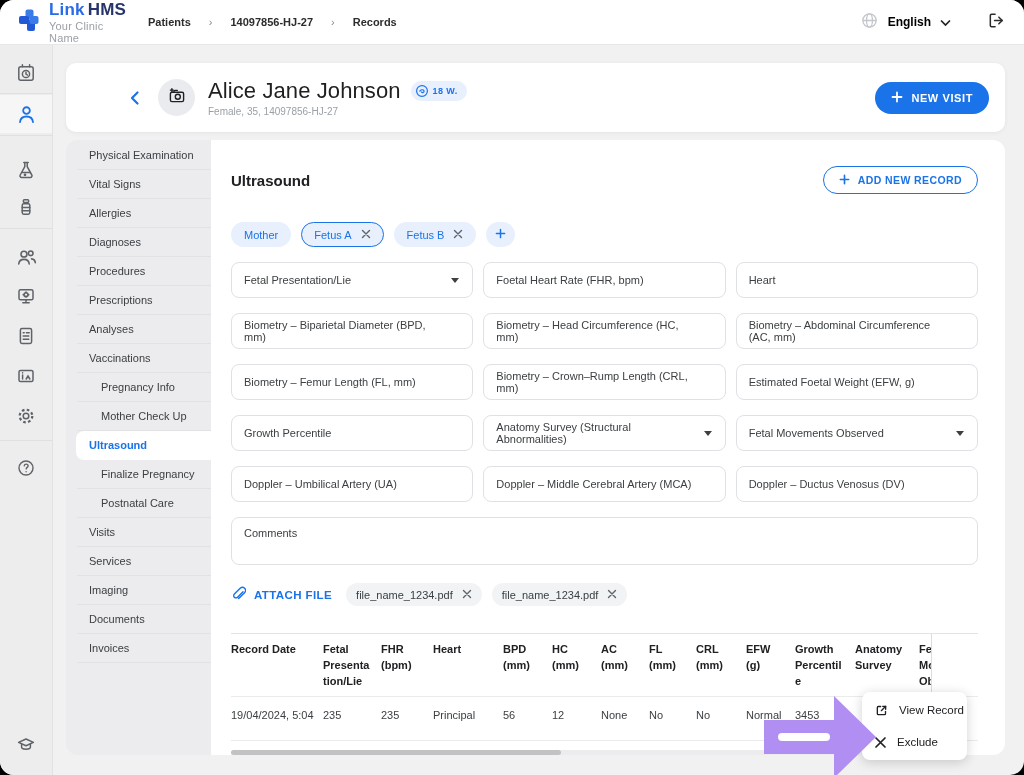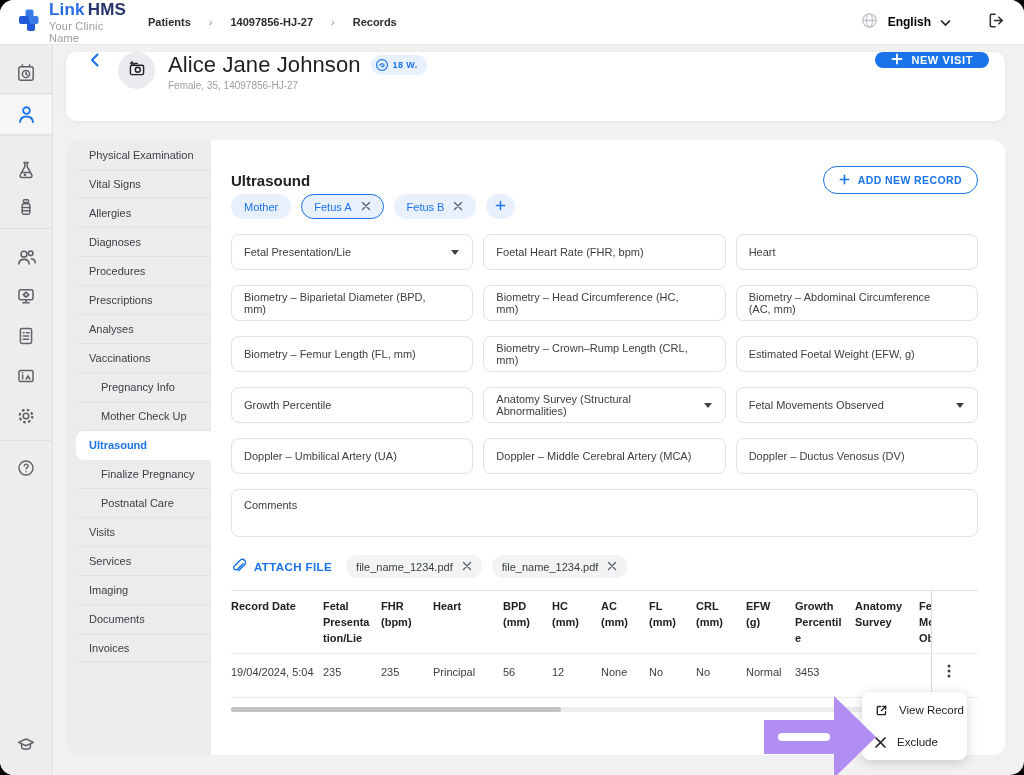--- a/index.html
+++ b/index.html
@@ -22,59 +22,59 @@
   .lang-label { font-size:12px; font-weight:700; color:#000000; }
   .logout-btn { margin-left:26px; display:flex; align-items:center; }
 
   
   .rail { position:absolute; top:45px; left:0; width:53px; height:730px; background:#ededee; border-right:1px solid #e2e2e4; z-index:4; }
   .rail-item { position:absolute; left:0; width:100%; height:24px; display:flex; align-items:center; justify-content:center; cursor:pointer; }
   .rail-item.active-band { height:38px; background:#f6f6f7; }
   .rail-div { position:absolute; left:0; width:100%; height:1px; background:#e0e0e2; }
 
   
-  .patient-card { position:absolute; left:66px; top:52px; width:939px; height:69px; background:#fff; border-radius:10px; box-shadow:0 1px 4px rgba(60,64,67,.07); display:flex; align-items:flex-start; z-index:3; }
+  .patient-card { position:absolute; left:66px; top:63px; width:939px; height:69px; background:#fff; border-radius:10px; box-shadow:0 1px 4px rgba(60,64,67,.07); display:flex; align-items:center; z-index:3;padding-left:40px; }
   .back-btn { margin-left:22px; display:flex; align-items:center; cursor:pointer; }
   .avatar { margin-left:16px; width:37px; height:37px; border-radius:50%; background:#e9ebee; display:flex; align-items:center; justify-content:center; cursor:pointer; }
   .p-info { margin-left:13px; }
   .p-toprow { display:flex; align-items:center; gap:10px; }
   .p-name { font-size:22px; font-weight:500; color:#1f1f1f; letter-spacing:.1px; }
   .p-badge { display:flex; align-items:center; gap:4px; background:#e8f0fe; border-radius:11px; height:20px; padding:0 9px 0 4px; color:#1a73e8; font-size:9px; font-weight:700; letter-spacing:.4px; }
   .p-meta { font-size:10px; color:#9aa0a6; margin-top:2px; }
-  .new-visit { margin-left:auto; margin-right:16px; height:16px; padding:0 16px; background:#1a73e8; color:#fff; border:none; border-radius:17px; font-family:inherit; font-size:11px; font-weight:700; letter-spacing:.6px; display:flex; align-items:center; gap:8px; cursor:pointer; }
+  .new-visit { margin-left:auto; margin-right:16px; height:32px; padding:0 16px; background:#1a73e8; color:#fff; border:none; border-radius:17px; font-family:inherit; font-size:11px; font-weight:700; letter-spacing:.6px; display:flex; align-items:center; gap:8px; cursor:pointer; }
 
   
   .records { position:absolute; left:66px; top:140px; width:939px; height:615px; display:flex; z-index:2; }
   .subnav { width:145px; background:#ececee; border-radius:12px 0 0 12px; padding-top:1px; }
   .nav-item { height:29px; margin-left:11px; padding-left:12px; display:flex; align-items:center; font-size:11px; color:#3c4043; border-bottom:1px solid #e2e2e4; cursor:pointer; }
   .nav-item.child { padding-left:24px; }
   .nav-item.parent { padding-right:12px; }
   .nav-item .chev { margin-left:auto; display:flex; }
   .nav-item.active { background:#fff; margin-left:10px; padding-left:13px; border-bottom-color:transparent; border-radius:8px 0 0 8px; color:#1a73e8; font-weight:700; }
   .content { flex:1; background:#fff; border-radius:0 12px 12px 0; padding:26px 27px 0 20px; position:relative; }
 
   .content-head { display:flex; align-items:center; }
   .c-title { font-size:15px; font-weight:700; color:#202124; }
   .add-record { margin-left:auto; height:28px; padding:0 15px; background:#fff; border:1.5px solid #1a73e8; border-radius:15px; color:#1a73e8; font-family:inherit; font-size:10.5px; font-weight:700; letter-spacing:.4px; display:flex; align-items:center; gap:8px; cursor:pointer; }
 
-  .chips { display:flex; align-items:center; gap:10px; margin-top:0; }
+  .chips { display:flex; align-items:center; gap:10px; margin-top:28px; }
   .chip { height:25px; padding:0 12px; background:#e8f0fe; border-radius:13px; display:flex; align-items:center; gap:9px; font-size:11px; color:#1a73e8; cursor:pointer; border:1.5px solid transparent; }
   .chip.selected { border-color:#1a73e8; }
   .chip-add { width:29px; height:25px; padding:0; justify-content:center; }
 
   .grid { margin-top:15px; display:grid; grid-template-columns:repeat(3, 1fr); column-gap:10px; row-gap:15px; }
   .field { position:relative; height:36px; border:1px solid #dfe1e5; border-radius:8px; display:flex; align-items:center; padding:0 26px 0 12px; font-size:11px; color:#3c4043; background:#fff; cursor:text; }
   .field .caret { position:absolute; right:13px; top:50%; margin-top:-2px; width:0; height:0; border-left:4.5px solid transparent; border-right:4.5px solid transparent; border-top:5px solid #3c4043; }
   .comments { margin-top:15px; height:48px; border:1px solid #dfe1e5; border-radius:8px; padding:9px 12px; font-size:11px; color:#3c4043; cursor:text; }
 
   .attach-row { margin-top:18px; display:flex; align-items:center; gap:10px; }
   .attach-btn { display:flex; align-items:center; gap:8px; color:#1a73e8; font-size:11.5px; font-weight:700; letter-spacing:.4px; cursor:pointer; background:none; border:none; font-family:inherit; padding:0 4px 0 0; }
   .file-chip { height:23px; padding:0 10px; background:#f1f3f4; border-radius:12px; display:flex; align-items:center; gap:9px; font-size:11px; color:#3c4043; }
 
-  .table { margin-top:12px; border-top:1px solid #e3e3e5; position:relative; }
+  .table { margin-top:27px; border-top:1px solid #e3e3e5; position:relative; }
   .trow { display:flex; }
   .thead { padding:8px 0 6px; }
   .th, .td { flex:0 0 auto; padding-right:8px; font-size:11px; line-height:1.45; }
   .th { font-weight:700; color:#202124; overflow-wrap:anywhere; }
   .td { color:#3c4043; }
   .col-fmo { overflow:hidden; overflow-wrap:normal; padding-right:0; }
   .col-actions { flex:1 1 auto; display:flex; justify-content:flex-end; padding-right:22px; }
   .tbody-row { border-top:1px solid #ebebec; border-bottom:1px solid #ebebec; padding:11px 0 16px; }
   .kebab { cursor:pointer; display:flex; margin-top:-2px; }
   .vline { position:absolute; left:700px; top:0; width:1px; height:108px; background:#dcdcde; }

